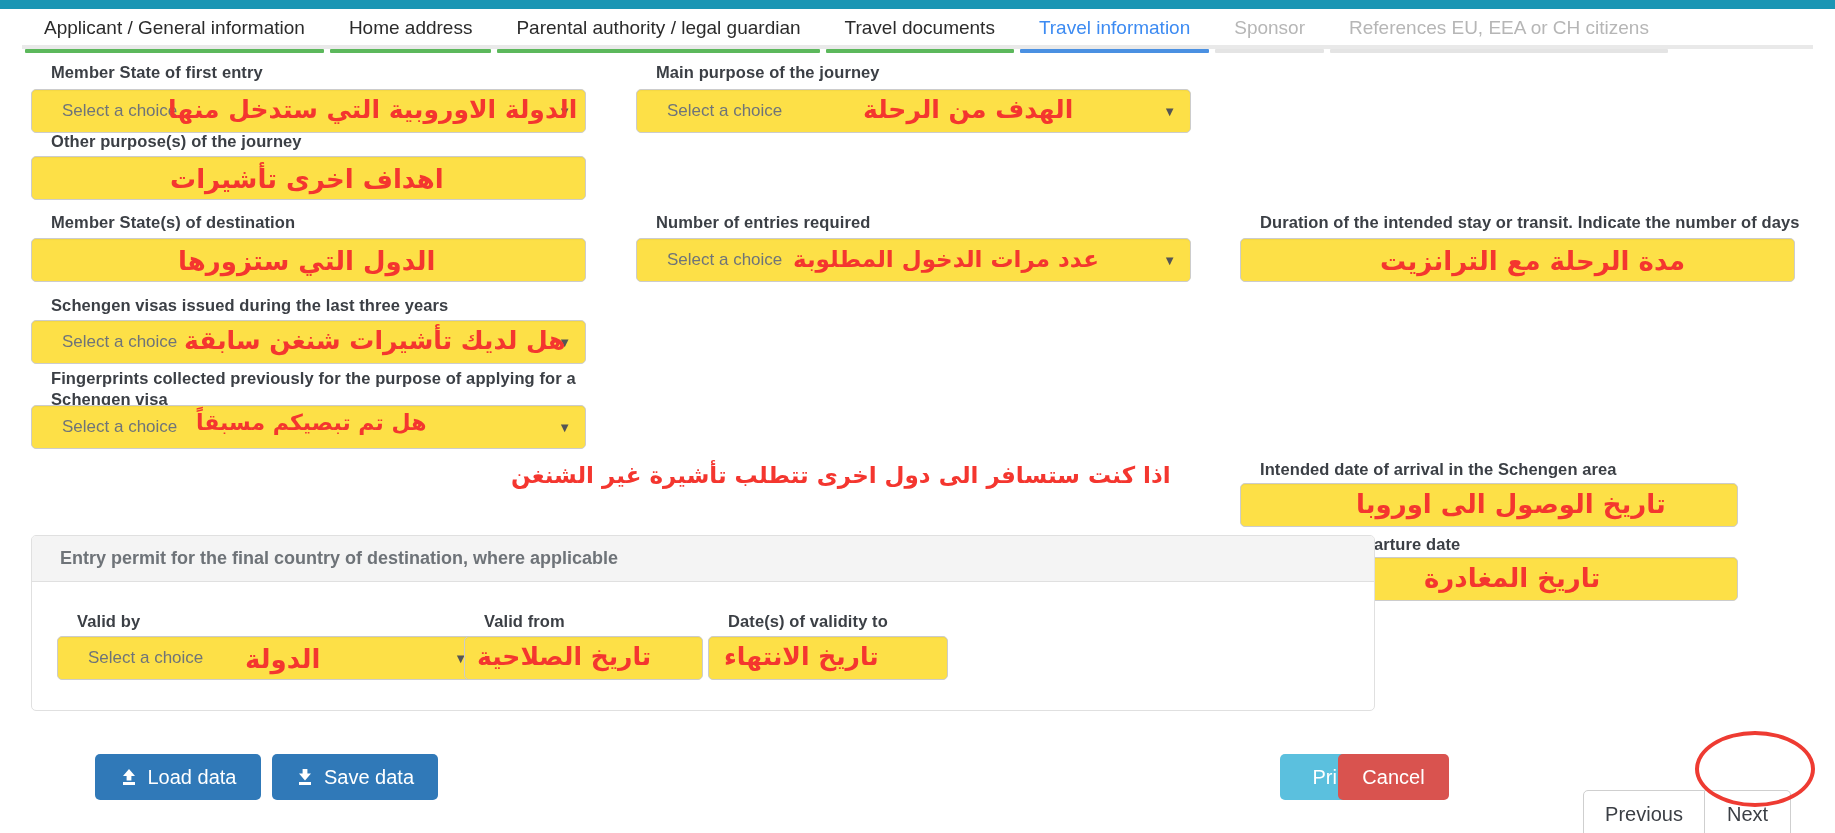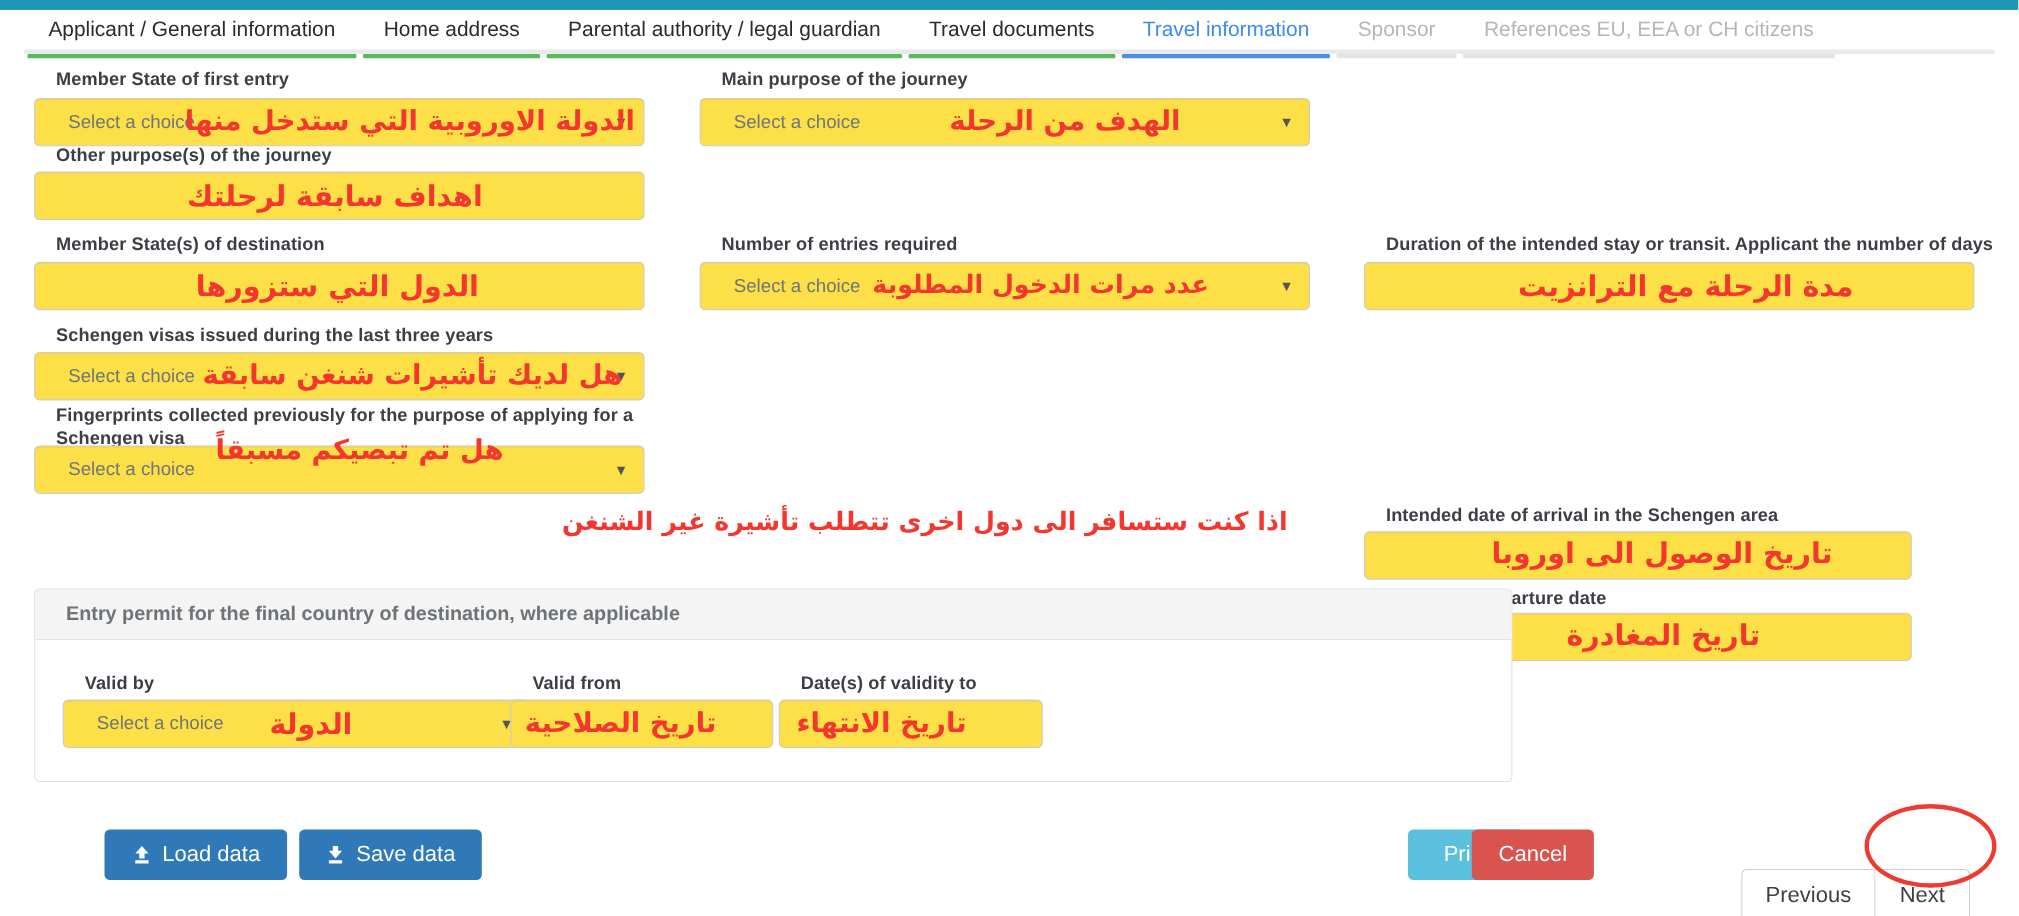--- a/index.html
+++ b/index.html
@@ -165,55 +165,55 @@
 
 <div style="position:absolute;left:31px;top:62px;" class="label">Member State of first entry</div>
 <div class="field" style="position:absolute;left:31px;top:89px;width:555px;">
   <span class="ph">Select a choice</span>
   <span class="caret">▼</span>
 </div>
 <div class="ar" style="left:168px;top:95px;font-size:25px;">الدولة الاوروبية التي ستدخل منها</div>
 
 <div style="position:absolute;left:31px;top:131px;" class="label">Other purpose(s) of the journey</div>
 <div class="field" style="position:absolute;left:31px;top:156px;width:555px;"></div>
-<div class="ar" style="left:170px;top:164px;font-size:26px;">اهداف سابقة لرحلتك</div>
+<div class="ar" style="left:170px;top:164px;font-size:26px;">اهداف اخرى تأشيرات</div>
 
 <div style="position:absolute;left:31px;top:212px;" class="label">Member State(s) of destination</div>
 <div class="field" style="position:absolute;left:31px;top:238px;width:555px;"></div>
 <div class="ar" style="left:178px;top:246px;font-size:26px;">الدول التي ستزورها</div>
 
 <div style="position:absolute;left:31px;top:295px;" class="label">Schengen visas issued during the last three years</div>
 <div class="field" style="position:absolute;left:31px;top:320px;width:555px;">
   <span class="ph">Select a choice</span>
   <span class="caret">▼</span>
 </div>
 <div class="ar" style="left:184px;top:326px;font-size:25px;">هل لديك تأشيرات شنغن سابقة</div>
 
 <div style="position:absolute;left:31px;top:368px;width:545px;" class="label">Fingerprints collected previously for the purpose of applying for a Schengen visa</div>
 <div class="field" style="position:absolute;left:31px;top:405px;width:555px;">
   <span class="ph">Select a choice</span>
   <span class="caret">▼</span>
 </div>
-<div class="ar" style="left:196px;top:394px;font-size:25px;">هل تم تبصيكم مسبقاً</div>
+<div class="ar" style="left:196px;top:410px;font-size:22px;">هل تم تبصيكم مسبقاً</div>
 
 <div style="position:absolute;left:636px;top:62px;" class="label">Main purpose of the journey</div>
 <div class="field" style="position:absolute;left:636px;top:89px;width:555px;">
   <span class="ph">Select a choice</span>
   <span class="caret">▼</span>
 </div>
 <div class="ar" style="left:863px;top:95px;font-size:25px;">الهدف من الرحلة</div>
 
 <div style="position:absolute;left:636px;top:212px;" class="label">Number of entries required</div>
 <div class="field" style="position:absolute;left:636px;top:238px;width:555px;">
   <span class="ph">Select a choice</span>
   <span class="caret">▼</span>
 </div>
 <div class="ar" style="left:793px;top:246px;font-size:23px;">عدد مرات الدخول المطلوبة</div>
 
-<div style="position:absolute;left:1240px;top:212px;" class="label">Duration of the intended stay or transit. Applicant the number of days</div>
+<div style="position:absolute;left:1240px;top:212px;" class="label">Duration of the intended stay or transit. Indicate the number of days</div>
 <div class="field" style="position:absolute;left:1240px;top:238px;width:555px;"></div>
 <div class="ar" style="left:1380px;top:246px;font-size:26px;">مدة الرحلة مع الترانزيت</div>
 
 <div style="position:absolute;left:1240px;top:459px;" class="label">Intended date of arrival in the Schengen area</div>
 <div class="field" style="position:absolute;left:1240px;top:483px;width:498px;"></div>
 <div class="ar" style="left:1356px;top:489px;font-size:26px;">تاريخ الوصول الى اوروبا</div>
 
 <div style="position:absolute;left:1240px;top:534px;" class="label">Schengen departure date</div>
 <div class="field" style="position:absolute;left:1240px;top:557px;width:498px;"></div>
 <div class="ar" style="left:1424px;top:563px;font-size:26px;">تاريخ المغادرة</div>

